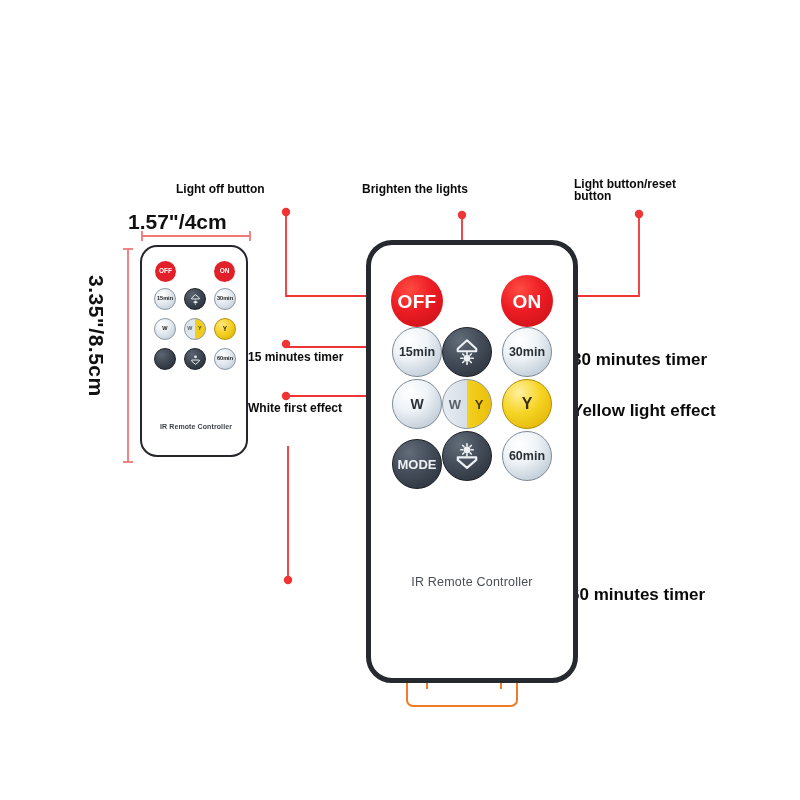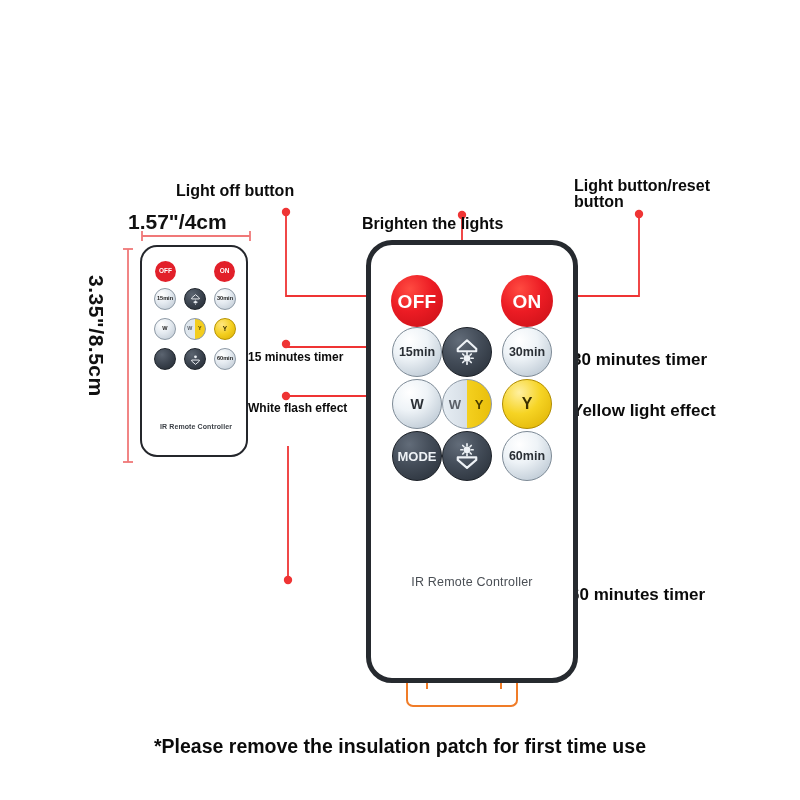--- a/index.html
+++ b/index.html
@@ -130,21 +130,21 @@
     box-sizing:border-box;z-index:2;
   }
   .patch:before{
     content:"";position:absolute;left:18px;top:-2px;width:76px;height:10px;
     border-left:2.5px solid #f07c28;border-right:2.5px solid #f07c28;
     box-sizing:border-box;
   }
 
   
   .lbl{position:absolute;font-weight:bold;color:#0b0b0b;white-space:pre-line;}
-  .lbl.big{font-size:16px;}
+  .lbl.big{font-size:12px;}
   .lbl.mid{font-size:17px;}
   .lbl.sm{font-size:12px;}
 
   .para{
     position:absolute;left:10px;top:572px;width:352px;
     font-size:18.5px;font-weight:bold;line-height:1.12;color:#0b0b0b;
   }
   .footnote{
     position:absolute;left:0;top:735px;width:800px;text-align:center;
     font-size:19.5px;font-weight:bold;color:#0b0b0b;
@@ -262,47 +262,46 @@
 
     <div class="btn gray" style="left:21px;top:134px;">W</div>
     <div class="btn split" style="left:71px;top:134px;">
       <div class="split-inner">
         <span class="sW">W</span>
         <span class="sY">Y</span>
       </div>
     </div>
     <div class="btn yellow" style="left:131px;top:134px;">Y</div>
 
-    <div class="btn dark" style="left:21px;top:186px;">MODE</div>
+    <div class="btn dark" style="left:21px;top:194px;">MODE</div>
     <div class="btn dark" style="left:71px;top:186px;">
       <svg width="30" height="30" viewBox="0 0 24 24">
         <circle cx="12" cy="7" r="2.7" fill="#eef2f6"></circle>
         <g stroke="#eef2f6" stroke-width="1.35" stroke-linecap="round">
           <path d="M12 2.2v1.5M12 10.3v1.5M7.1 7h1.5M15.4 7h1.5M8.6 3.6l1 1M14.4 9.4l1 1M15.4 3.6l-1 1M9.6 9.4l-1 1"></path>
         </g>
         <path d="M4.6 13.1 L19.4 13.1 L19.4 15.1 L12 21.5 L4.6 15.1 Z" fill="none" stroke="#eef2f6" stroke-width="1.7" stroke-linejoin="round"></path>
       </svg>
     </div>
     <div class="btn gray small-txt" style="left:131px;top:186px;">60min</div>
 
     <div class="ir-label">IR Remote Controller</div>
   </div>
 
   <div class="patch"></div>
 
   <div class="lbl big" style="left:176px;top:182px;">Light off button</div>
-  <div class="lbl big" style="left:362px;top:182px;margin-top:33px;">Brighten the lights</div>
+  <div class="lbl big" style="left:362px;top:182px;">Brighten the lights</div>
   <div class="lbl big" style="left:574px;top:178px;width:218px;line-height:1.02;">Light button/reset
 button</div>
 
   <div class="lbl sm" style="left:248px;top:350px;">15 minutes timer</div>
   <div class="lbl mid" style="left:572px;top:350px;">30 minutes timer</div>
 
-  <div class="lbl sm" style="left:248px;top:401px;">White flash effect</div>
+  <div class="lbl sm" style="left:248px;top:401px;">White first effect</div>
   <div class="lbl mid" style="left:572px;top:401px;">Yellow light effect</div>
 
   <div class="lbl mid" style="left:440px;top:503px;">Warm light effect</div>
   <div class="lbl mid" style="left:385px;top:541px;">Dim lights</div>
   <div class="lbl mid" style="left:570px;top:585px;">60 minutes timer</div>
 
-  <div class="footnote">*Please remove the insulation patch for first time use</div>
 
 </div>
 
 </body></html>

